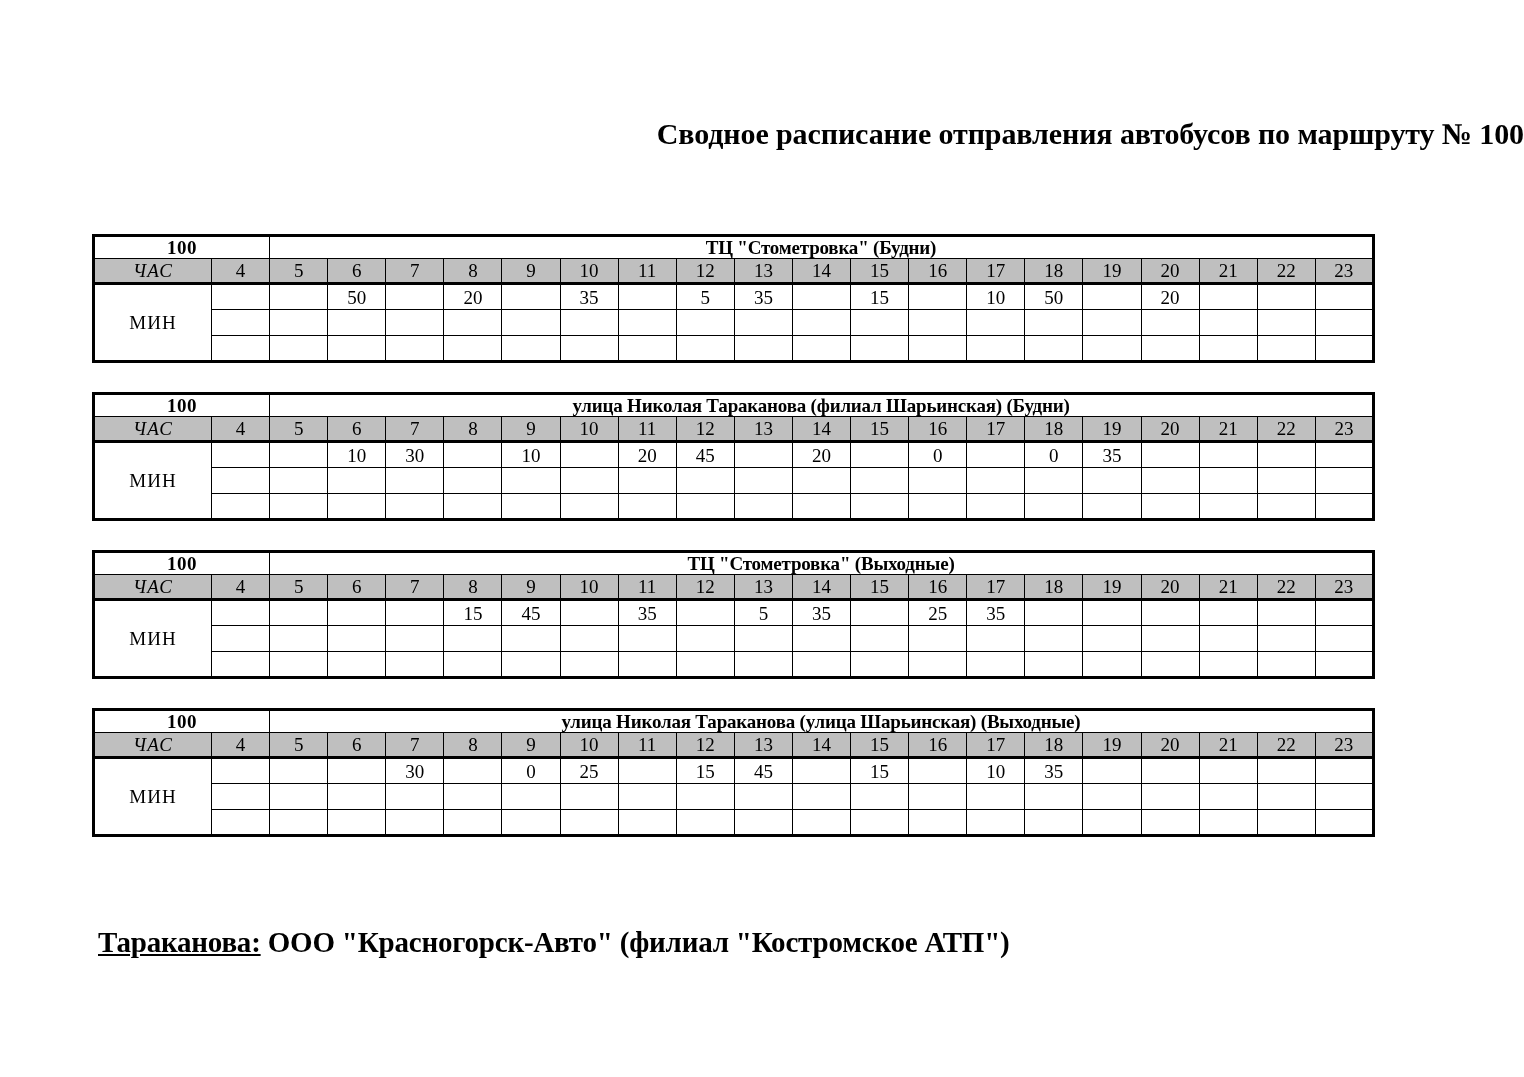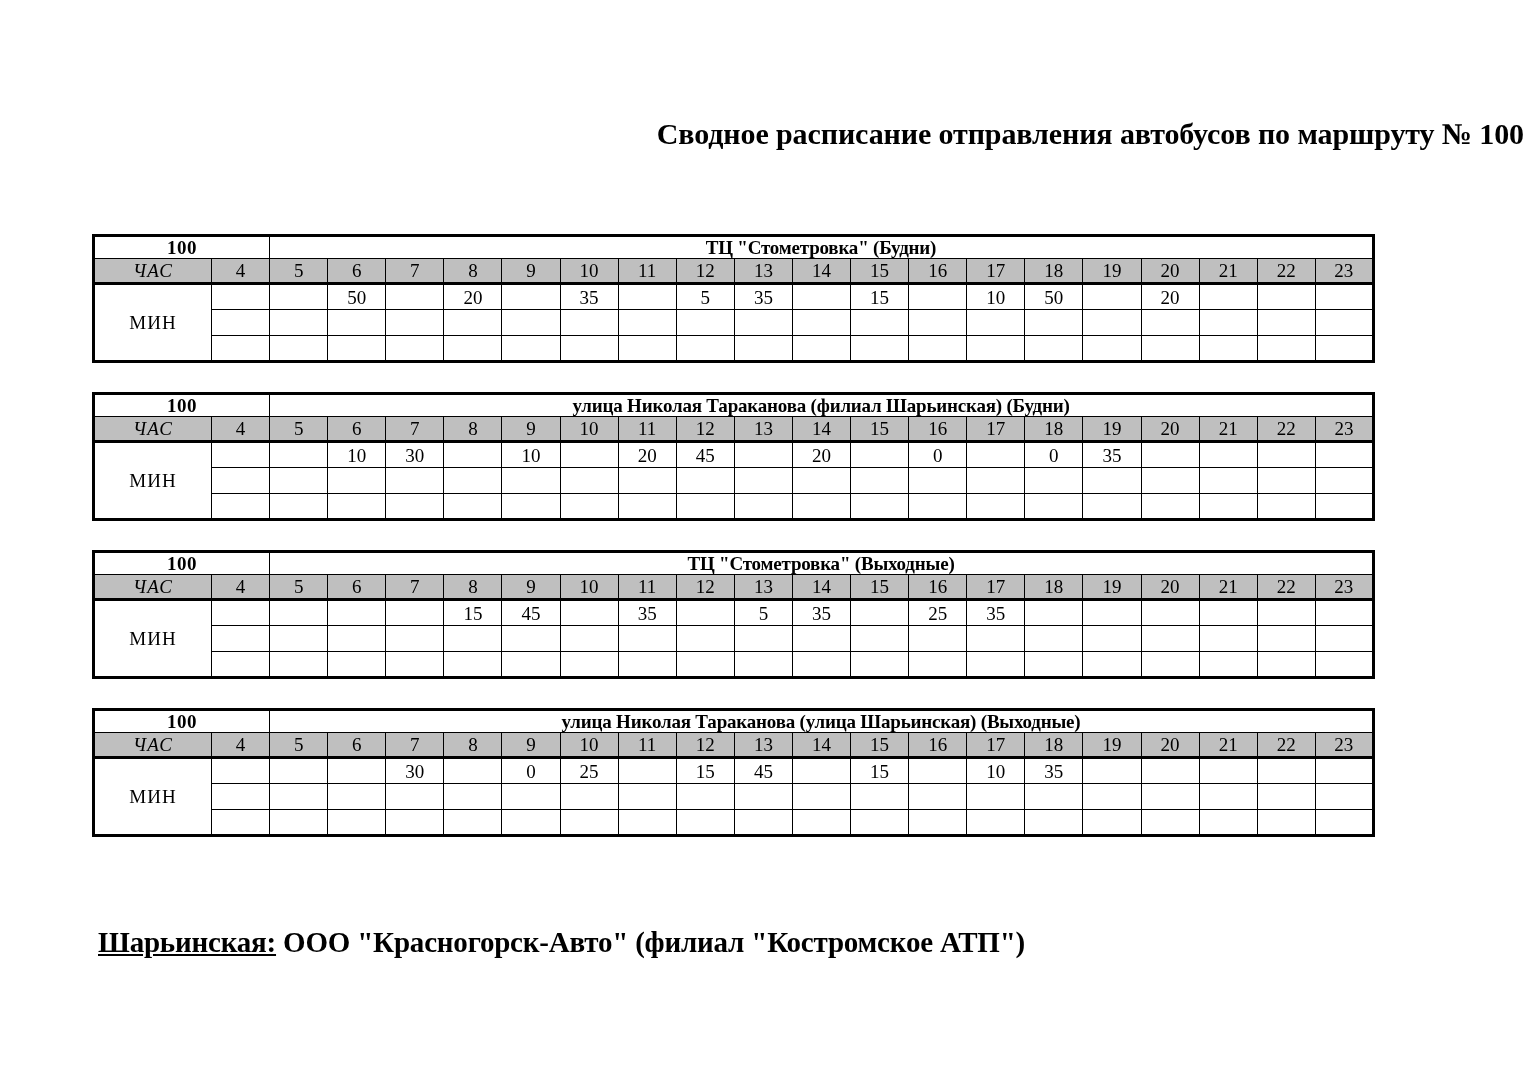--- a/index.html
+++ b/index.html
@@ -632,16 +632,16 @@
               <td class="cell"></td>
               <td class="cell"></td>
               <td class="cell"></td>
             </tr>
           </tbody>
         </table>
       </div>
     </div>
 
   <div class="footer">
-    <span class="carrier-label">Шарьинская:</span><span> ООО "Красногорск-Авто" (филиал "Костромское АТП")</span>
+    <span class="carrier-label">Тараканова:</span><span> ООО "Красногорск-Авто" (филиал "Костромское АТП")</span>
   </div>
 
 </div>
 
 </body></html>

